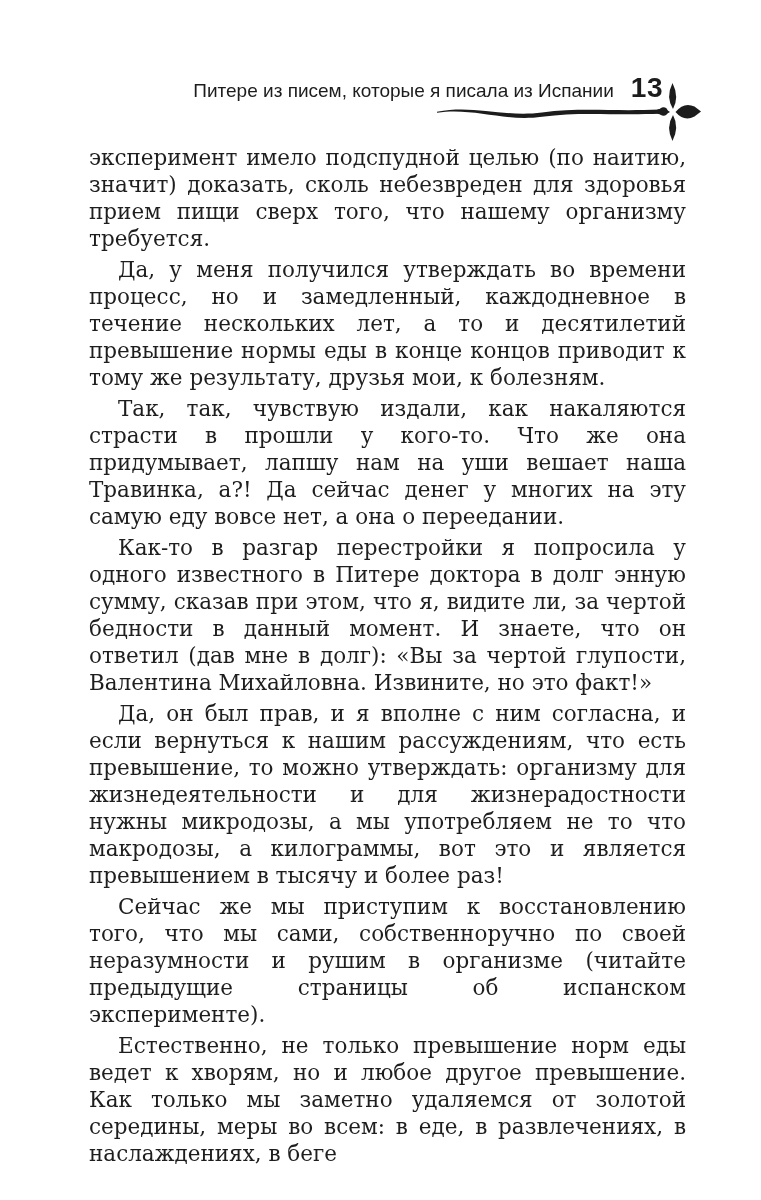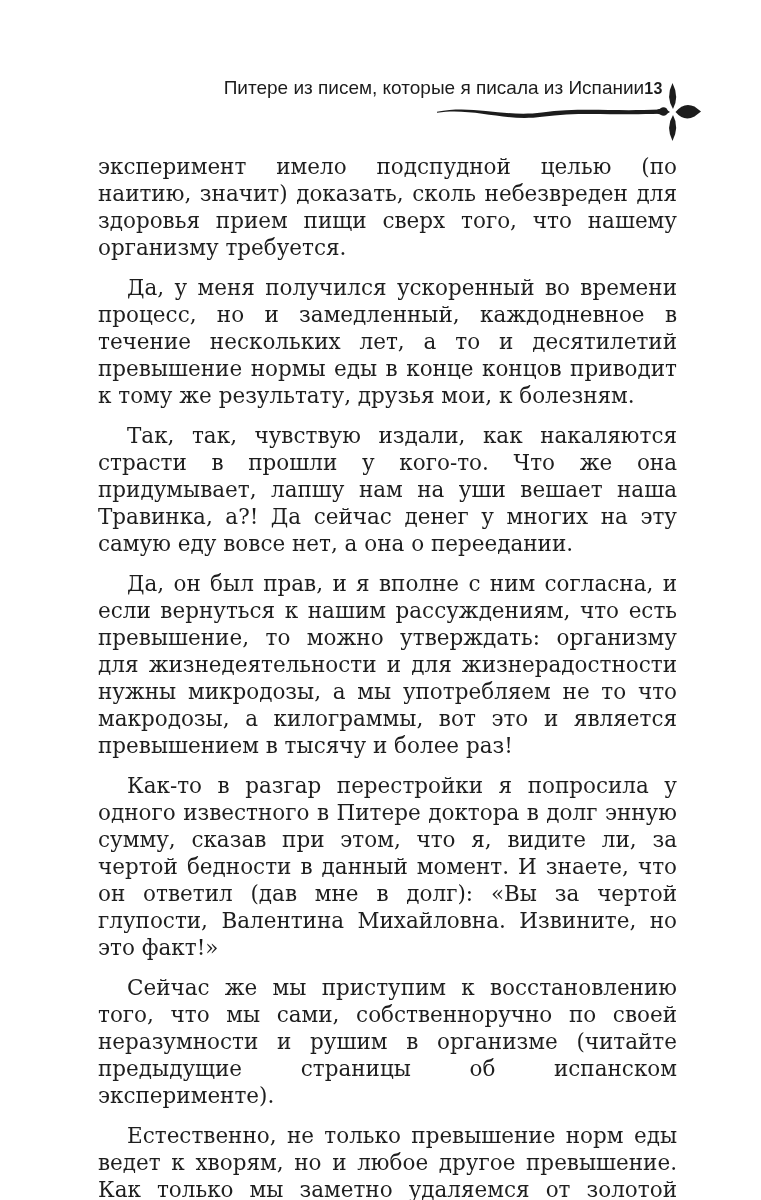--- a/index.html
+++ b/index.html
@@ -21,41 +21,42 @@
     width: 663px;
     text-align: right;
     font-family: "Liberation Sans", sans-serif;
     font-size: 19px;
     line-height: 24px;
     color: #1c1c1c;
     white-space: nowrap;
   }
   .running-head .num {
     font-weight: bold;
-    font-size: 16px;
+    font-size: 28px;
+    margin-left: 17px;
     letter-spacing: 0.5px;
   }
   .flourish {
     position: absolute;
     left: 412px; top: 81px;
     width: 290px; height: 64px;
   }
   .body-text {
     position: absolute;
     left: 85px; top: 140px;
     width: 605px;
     font-size: 21.5px;
     line-height: 27px;
     color: #1e1e1e;
     text-align: justify;
     text-justify: inter-word;
     hyphens: auto;
     -webkit-hyphens: auto;
   }
-  .body-text p { margin: 13px; }
+  .body-text p { margin: 4px; }
   .body-text p.indent { text-indent: 29px; }
 </style>
 </head>
 <body>
 
 <div class="page">
 
   <div class="running-head">
     <span>Питере из писем, которые я писала из Испании</span><span class="num">13</span>
   </div>
@@ -75,21 +76,21 @@
 
     <path fill="#1c1c1c" d="M261,34 Q253.5,46 260.5,60 Q267.5,46 261,34 Z"></path>
 
     <path fill="#1c1c1c" d="M258,31 Q250,24.5 242.5,30.5 Q250,37 258,31 Z"></path>
 
     <path fill="#1c1c1c" d="M263.5,31 Q272,20.5 282.5,25.5 L289,30.5 L282.5,35.5 Q272,41 263.5,31 Z"></path>
   </svg>
 
   <div class="body-text">
     <p>эксперимент имело подспудной целью (по наитию, значит) доказать, сколь небезвреден для здоровья прием пищи сверх того, что нашему организму требуется.</p>
-    <p class="indent">Да, у меня получился ускоренный во времени процесс, но и замедленный, каждодневное в течение нескольких лет, а то и десятилетий превышение нормы еды в конце концов приводит к тому же результату, друзья мои, к болезням.</p>
+    <p class="indent">Да, у меня получился утверждать во времени процесс, но и замедленный, каждодневное в течение нескольких лет, а то и десятилетий превышение нормы еды в конце концов приводит к тому же результату, друзья мои, к болезням.</p>
     <p class="indent">Так, так, чувствую издали, как накаляются страсти в прошли у кого-то. Что же она придумывает, лапшу нам на уши вешает наша Травинка, а?! Да сейчас денег у многих на эту самую еду вовсе нет, а она о переедании.</p>
+    <p class="indent">Как-то в разгар перестройки я попросила у одного известного в Питере доктора в долг энную сумму, сказав при этом, что я, видите ли, за чертой бедности в данный момент. И знаете, что он ответил (дав мне в долг): «Вы за чертой глупости, Валентина Михайловна. Извините, но это факт!»</p>
     <p class="indent">Да, он был прав, и я вполне с ним согласна, и если вернуться к нашим рассуждениям, что есть превышение, то можно утверждать: организму для жизнедеятельности и для жизнерадостности нужны микродозы, а мы употребляем не то что макродозы, а килограммы, вот это и является превышением в тысячу и более раз!</p>
-    <p class="indent">Как-то в разгар перестройки я попросила у одного известного в Питере доктора в долг энную сумму, сказав при этом, что я, видите ли, за чертой бедности в данный момент. И знаете, что он ответил (дав мне в долг): «Вы за чертой глупости, Валентина Михайловна. Извините, но это факт!»</p>
     <p class="indent">Сейчас же мы приступим к восстановлению того, что мы сами, собственноручно по своей неразумности и рушим в организме (читайте предыдущие страницы об испанском эксперименте).</p>
     <p class="indent">Естественно, не только превышение норм еды ведет к хворям, но и любое другое превышение. Как только мы заметно удаляемся от золотой середины, меры во всем: в еде, в развлечениях, в наслаждениях, в беге</p>
   </div>
 
 </div>
 
 </body></html>

